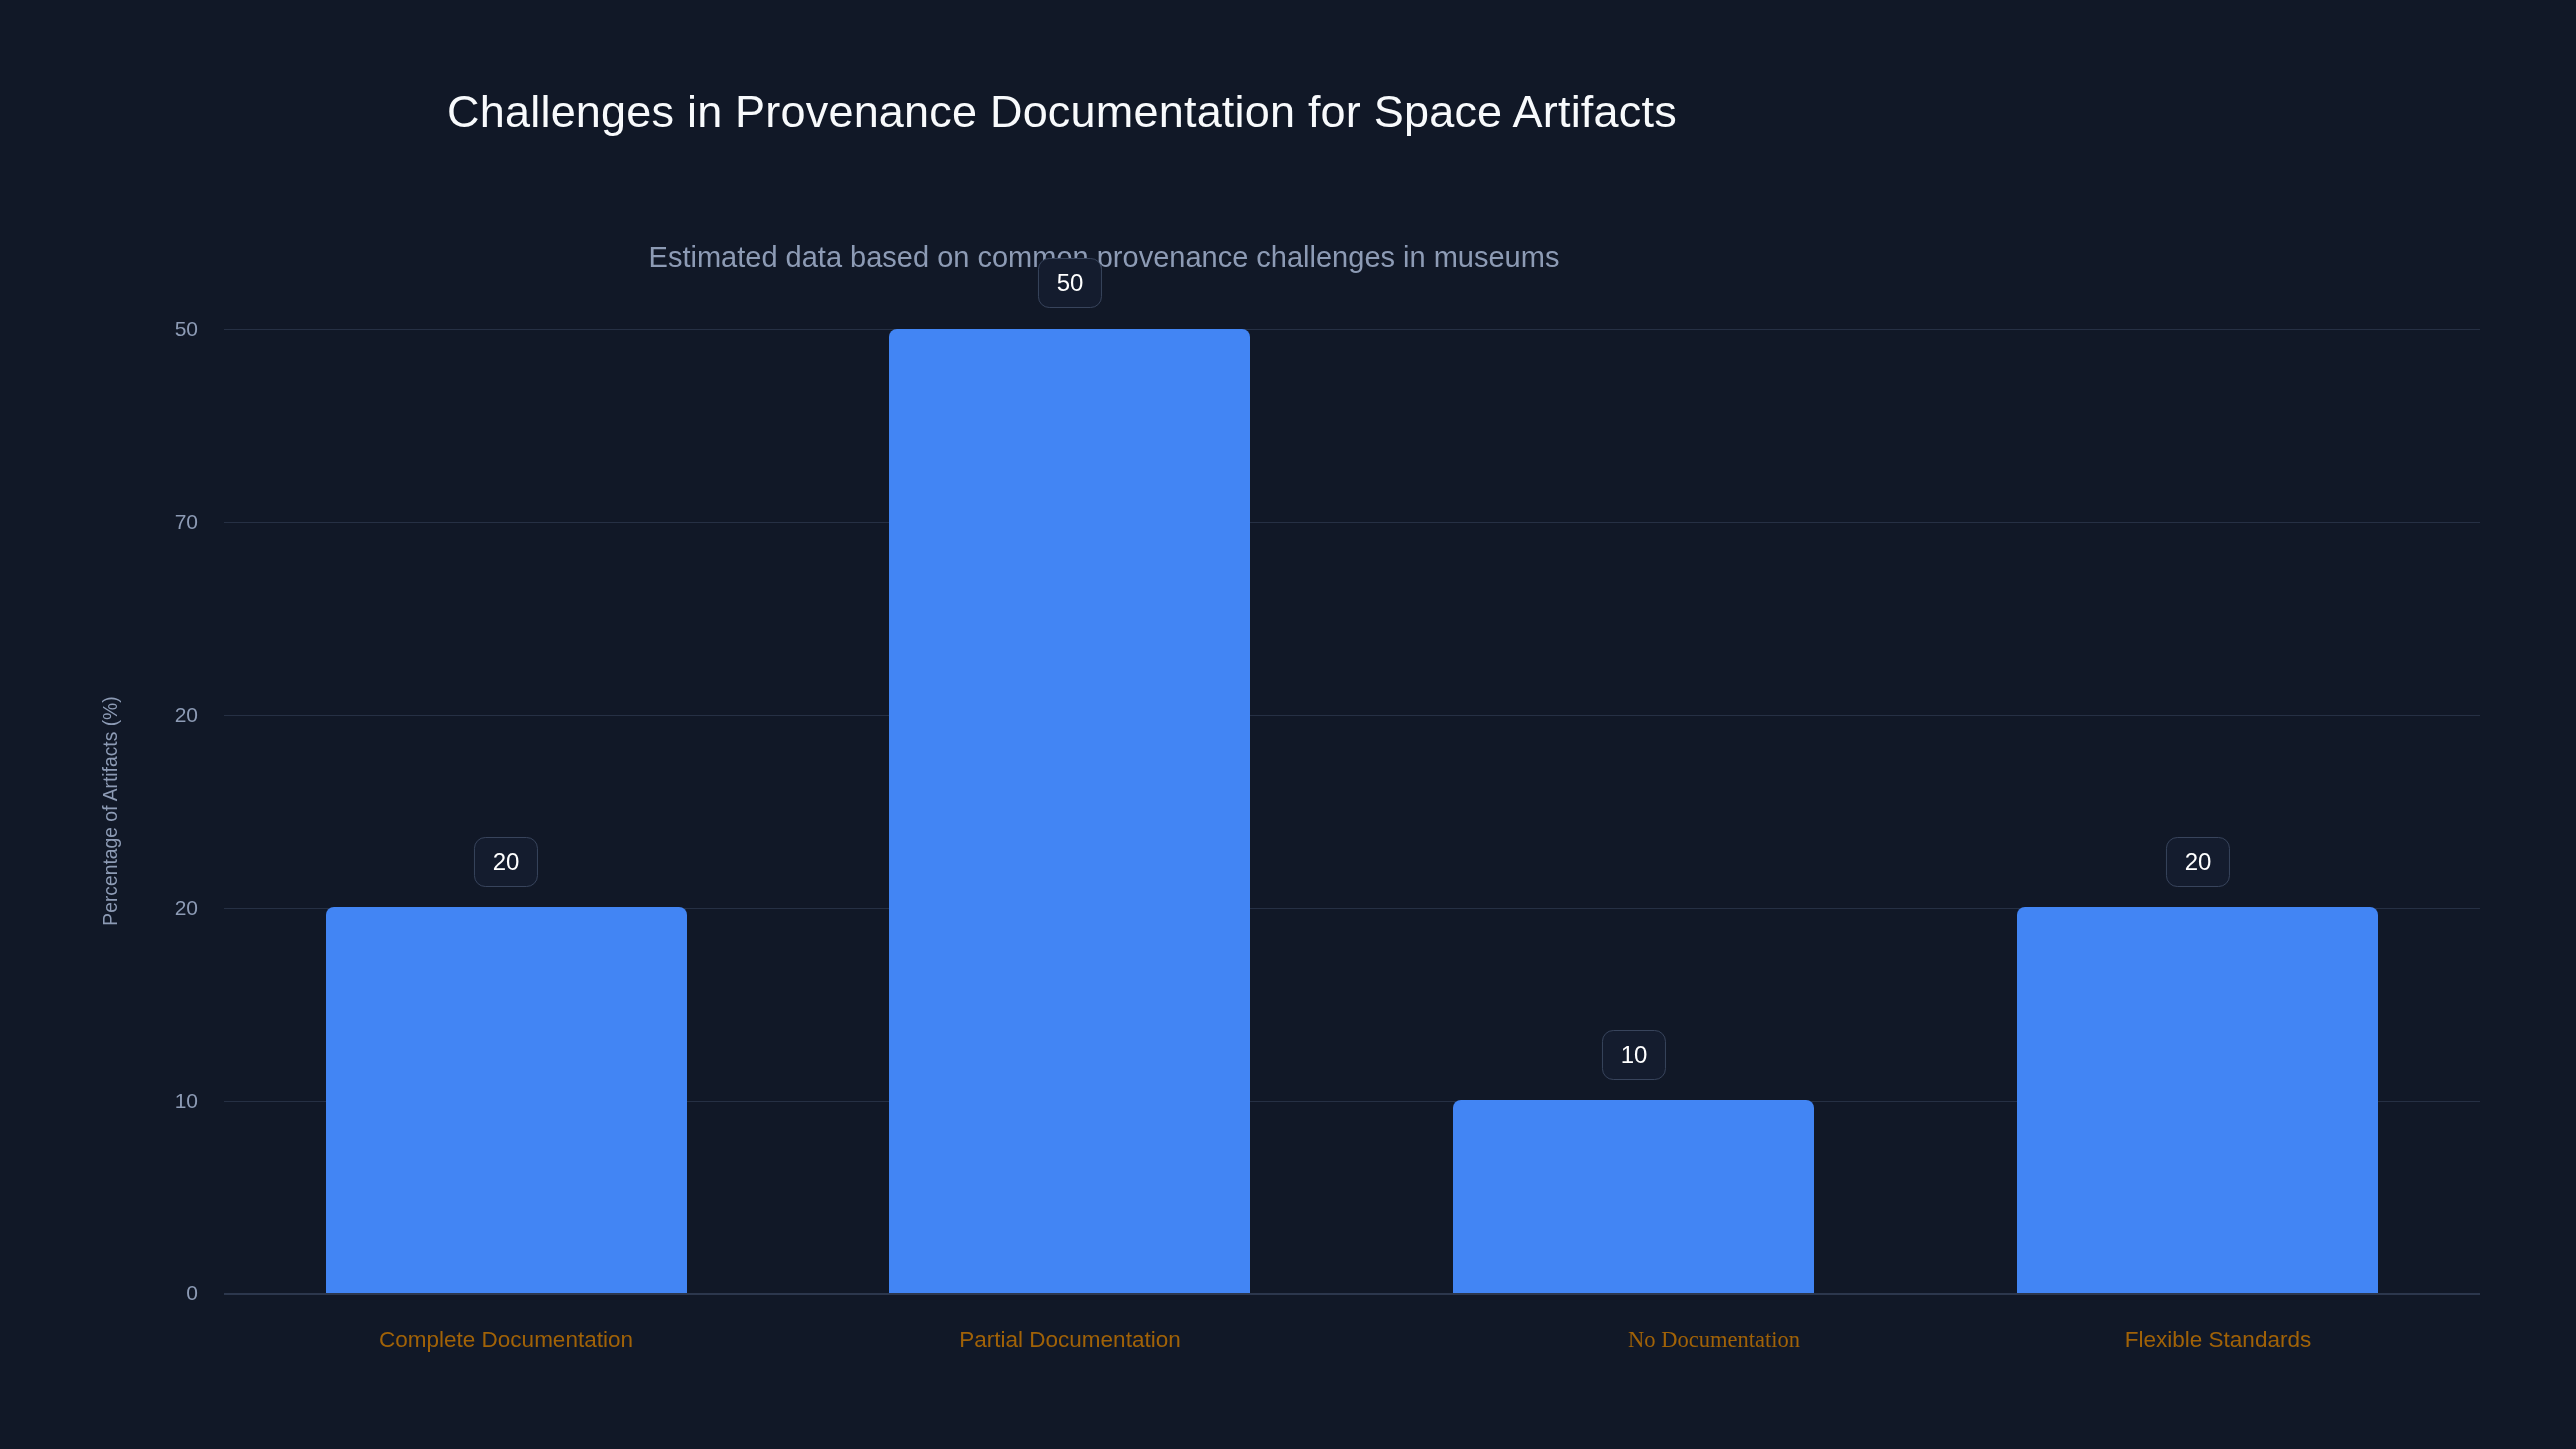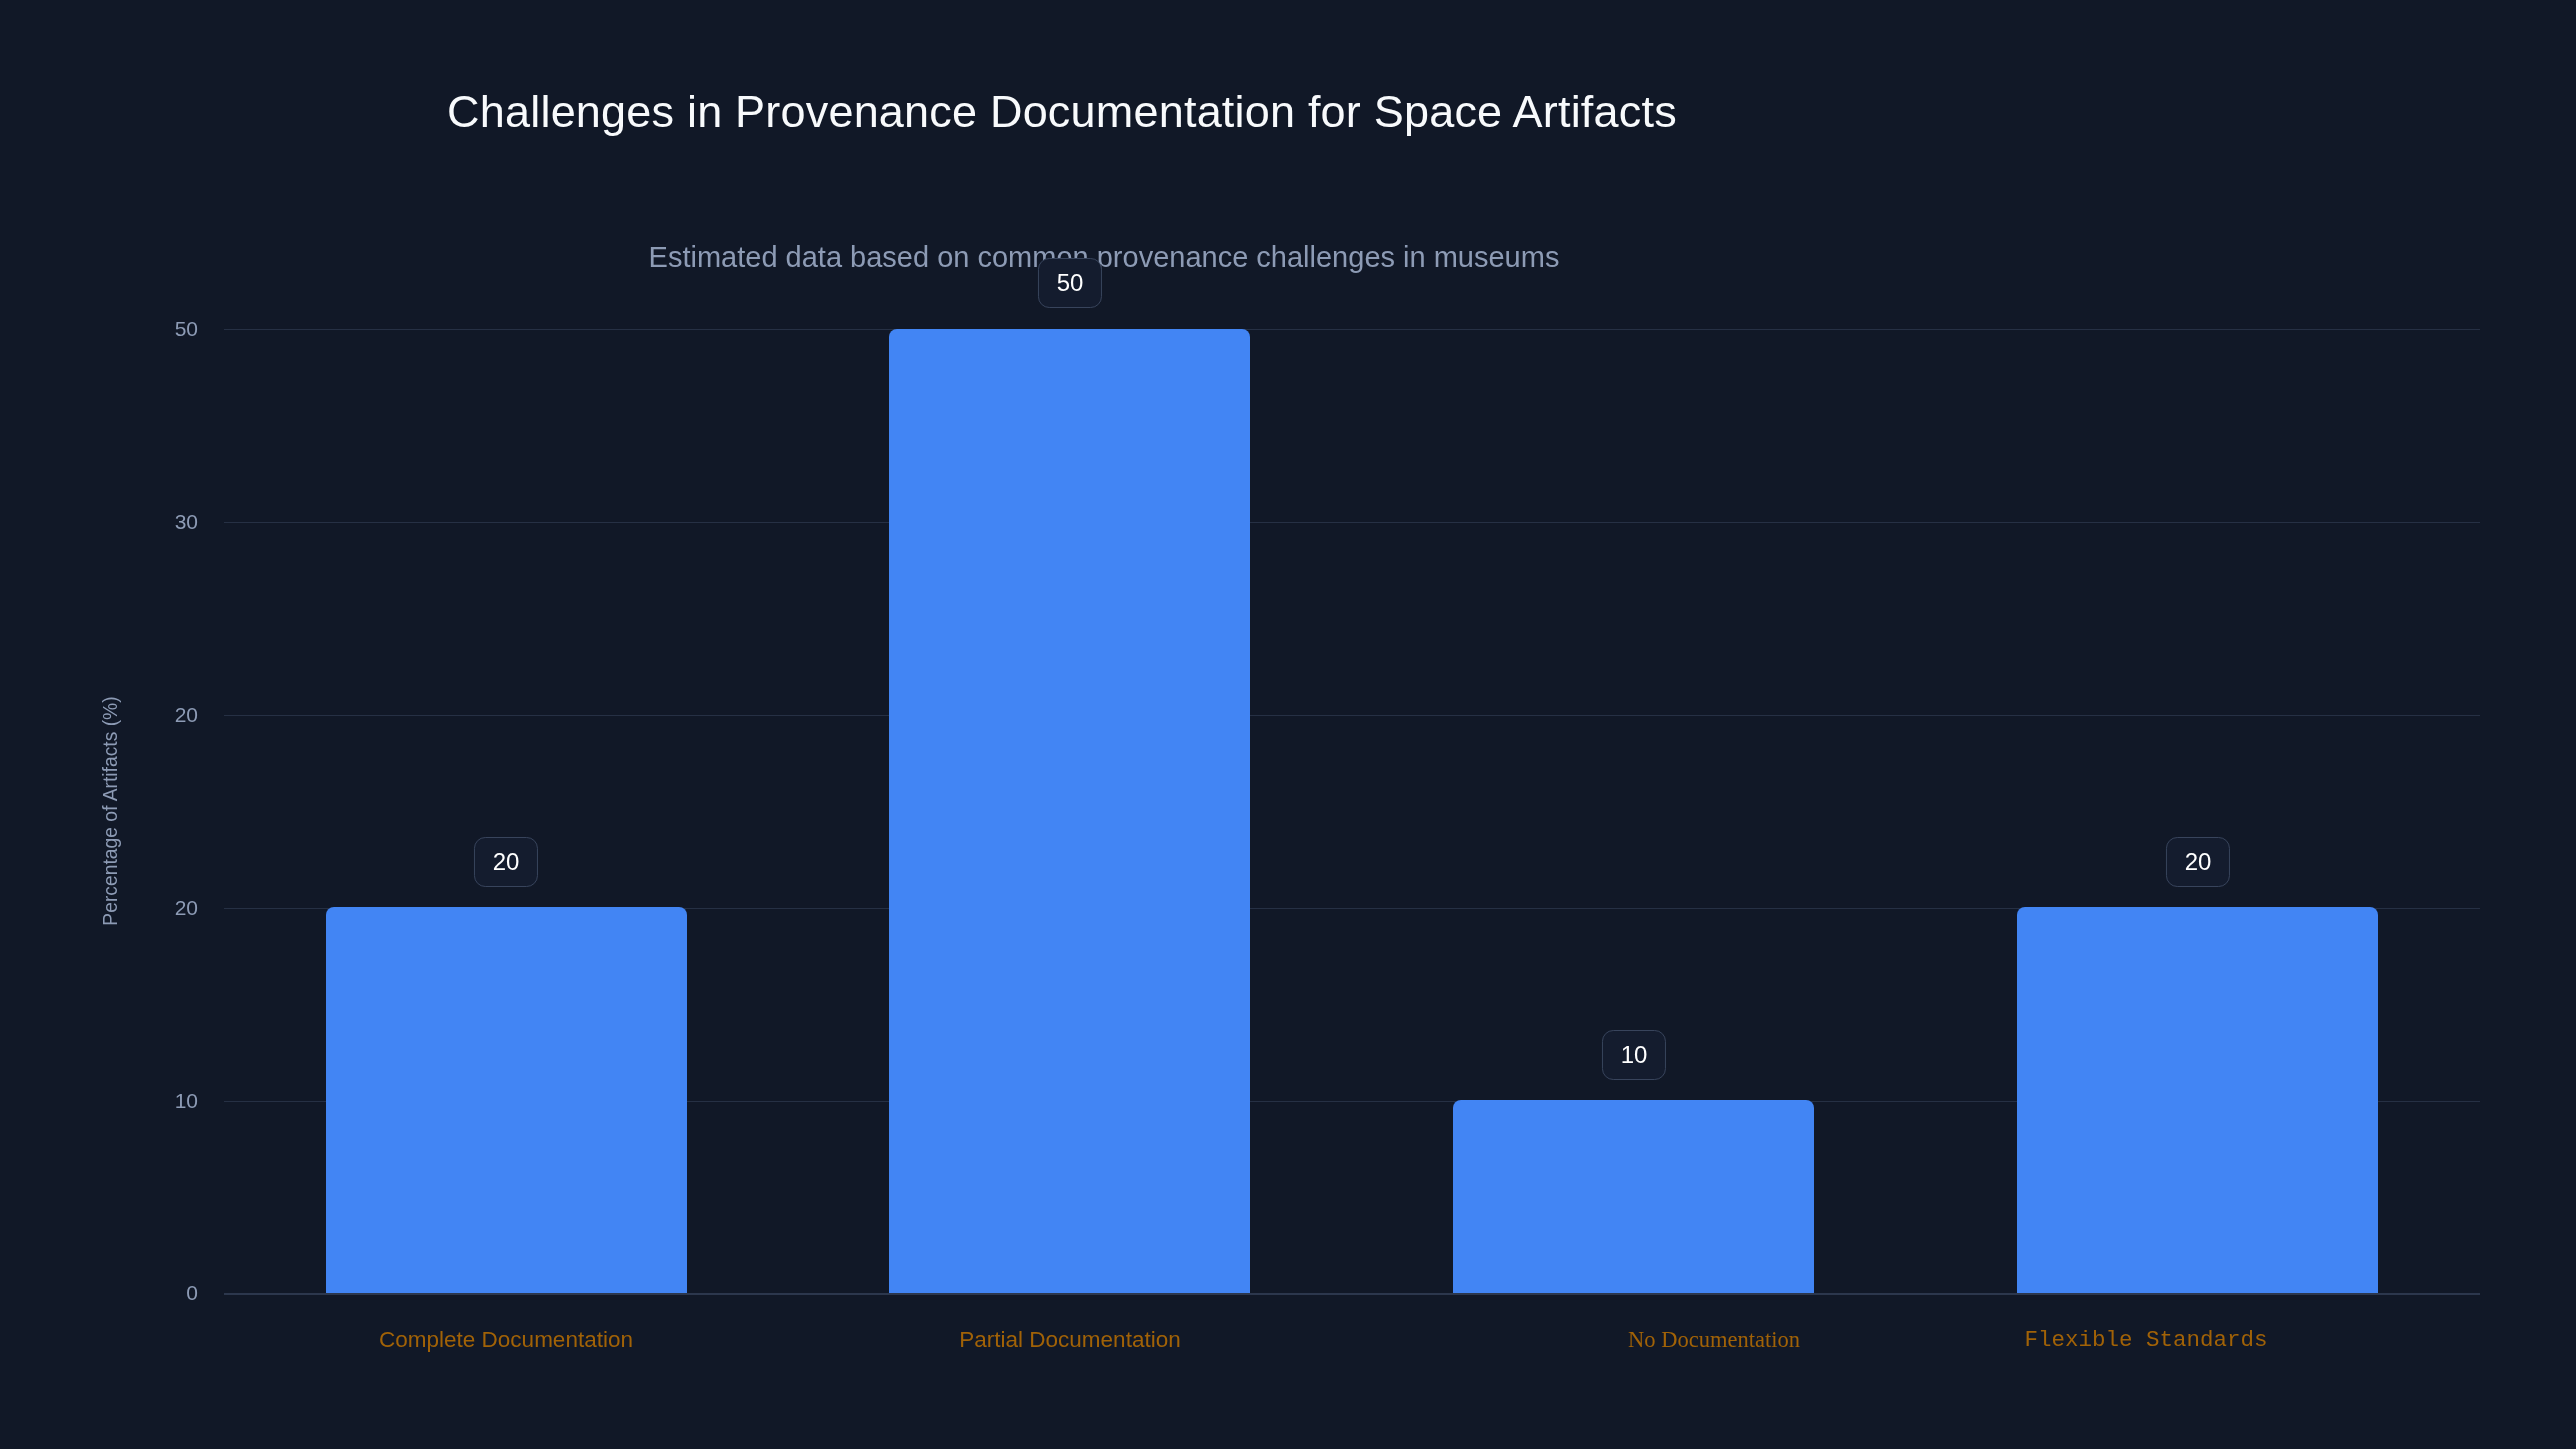--- a/index.html
+++ b/index.html
@@ -173,21 +173,21 @@
 
   <div class="y-axis-title">
     <span>Percentage of Artifacts (%)</span>
   </div>
 
   <div class="y-ticks">
       <div class="y-tick-label" style="top: 964px;">0</div>
       <div class="y-tick-label" style="top: 772px;">10</div>
       <div class="y-tick-label" style="top: 579px;">20</div>
       <div class="y-tick-label" style="top: 386px;">20</div>
-      <div class="y-tick-label" style="top: 193px;">30</div>
+      <div class="y-tick-label" style="top: 193px;">70</div>
       <div class="y-tick-label" style="top: 0px;">50</div>
     </div>
 
   <div class="plot-area">
     <div class="gridlines">
         <div class="gridline" style="top: 964px;"></div>
         <div class="gridline" style="top: 772px;"></div>
         <div class="gridline" style="top: 579px;"></div>
         <div class="gridline" style="top: 386px;"></div>
         <div class="gridline" style="top: 193px;"></div>
@@ -211,17 +211,17 @@
           <div class="bar" style="height: 386px; background: rgb(66, 133, 244);"></div>
         </div>
         <div class="value-badge" style="left: 1974px; top: 558px;">20</div>
       </div>
   </div>
 
   <div class="x-labels">
       <div class="x-tick-label" style="left: 282px;">Complete Documentation</div>
       <div class="x-tick-label" style="left: 846px;">Partial Documentation</div>
       <div class="x-tick-label" style="left: 1490px; font-family: Liberation Serif, serif;">No Documentation</div>
-      <div class="x-tick-label" style="left: 1922px; font-family: Liberation Mono, monospace;">Flexible Standards</div>
+      <div class="x-tick-label" style="left: 1994px;">Flexible Standards</div>
     </div>
 
 </div>
 
 
 </body></html>

